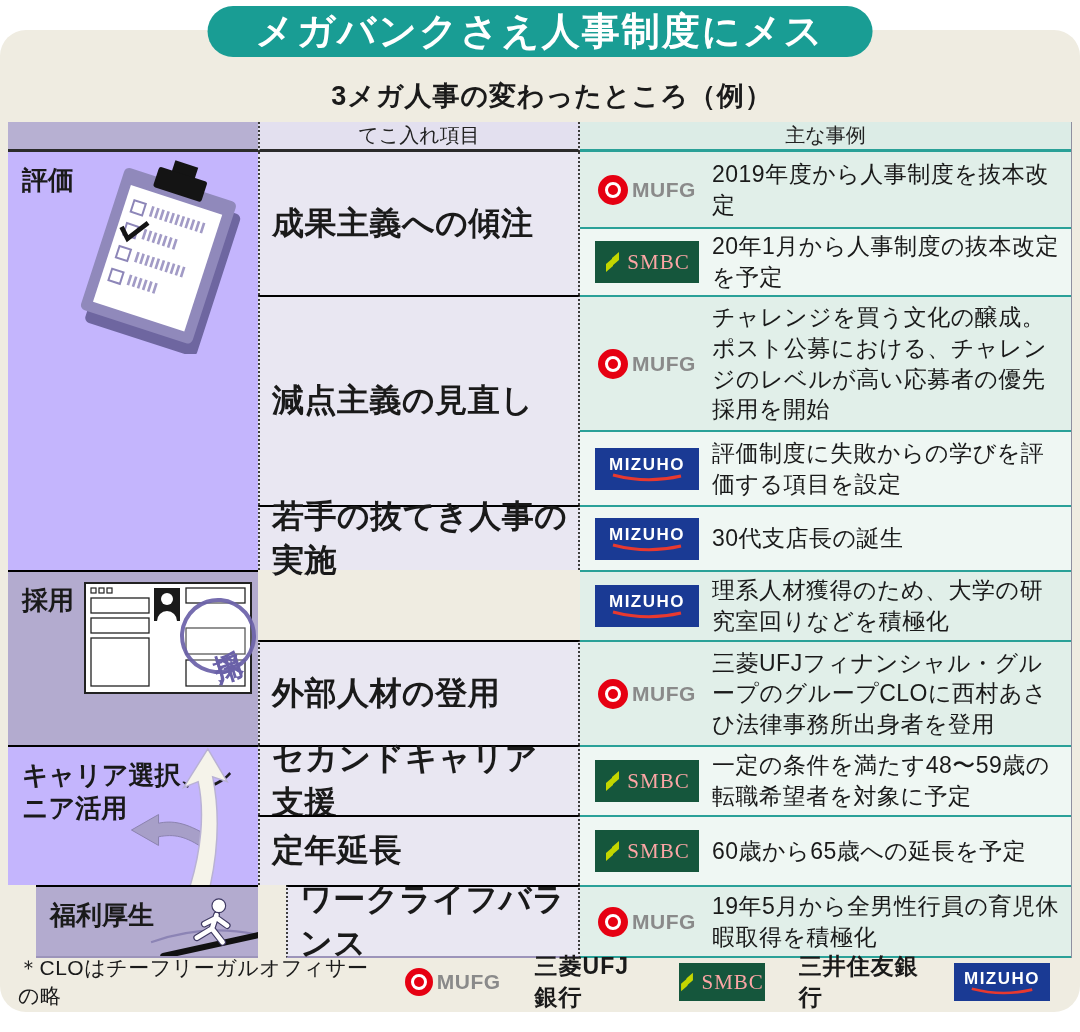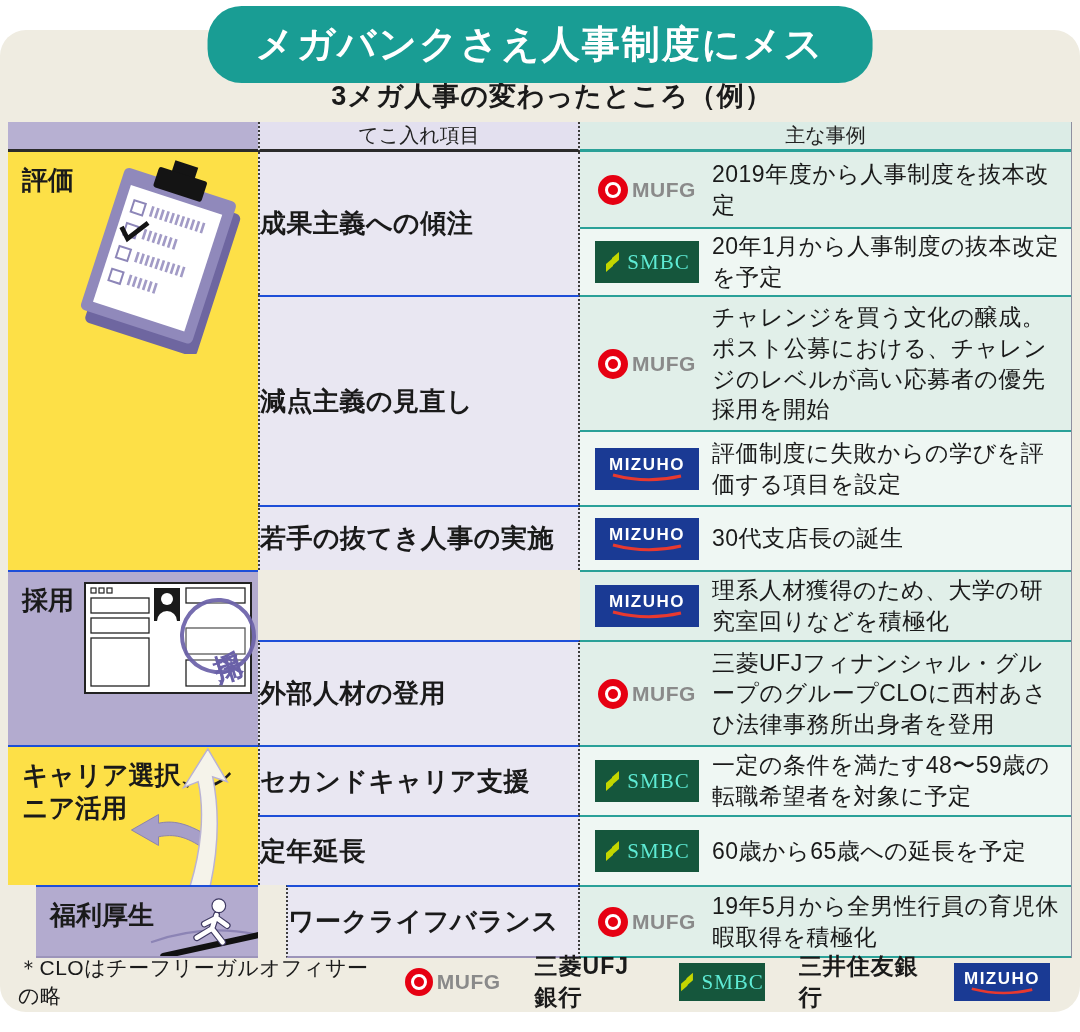--- a/index.html
+++ b/index.html
@@ -6,71 +6,71 @@
   html,body { width:1080px; height:1032px; background:#ffffff; overflow:hidden;
     font-family:"Liberation Sans","DejaVu Sans",sans-serif; color:#1a1a1a; }
   .page { position:relative; width:1080px; height:1032px; }
 
   
   .card { position:absolute; left:0; top:30px; width:1080px; height:982px;
     background:#efece1; border-radius:26px; }
 
   
   .banner { position:absolute; left:50%; top:6px; transform:translateX(-50%);
-    background:#199d94; border-radius:34px; padding:13px 48px; z-index:3; white-space:nowrap; }
+    background:#199d94; border-radius:34px; padding:0 48px; z-index:3; white-space:nowrap; }
   .banner span { font-size:38px; font-weight:bold; color:#ffffff; letter-spacing:2px; }
   .subtitle { position:absolute; left:12px; top:78px; width:100%; text-align:center;
     font-size:27px; font-weight:bold; letter-spacing:1px; z-index:2; }
 
   
   .tbl { position:absolute; left:8px; top:122px; width:1064px;
     display:grid;
     grid-template-columns:250px 322px 1fr;
     grid-template-rows:30px 75px 68px 135px 75px 65px 70px 105px 70px 70px 73px;
     border-right:1px solid #8f8fa0; }
 
   .th { display:flex; align-items:center; justify-content:center;
     font-size:20px; color:#222; }
   .th1 { grid-column:1; background:#b7b0d2; border-bottom:3px solid #2b2b2b; }
   .th2 { grid-column:2; background:#e3e0ef; border-bottom:3px solid #2b2b2b;
     border-left:2px dotted #3c3c3c; border-right:2px dotted #3c3c3c; }
   .th3 { grid-column:3; background:#dcece6; border-bottom:3px solid #2aa198; }
 
   .cat { grid-column:1; position:relative; padding:12px 0 0 14px;
     font-size:26px; font-weight:bold; line-height:1.25; overflow:hidden; }
-  .cat-light { background:#fde047; }
+  .cat-light { background:#c4b5fd; }
   .cat-dark  { background:#b3abcf; }
 
   .item { grid-column:2; background:#e9e7f2; display:flex; align-items:center;
-    padding:0 8px 0 0; font-size:26px; font-weight:bold; letter-spacing:0.5px;
+    padding:0 8px 0 12px; font-size:32px; font-weight:bold; letter-spacing:0.5px;
     border-left:2px dotted #3c3c3c; border-right:2px dotted #3c3c3c; }
 
   .ex { grid-column:3; display:flex; align-items:center; gap:8px;
     padding:6px 8px 6px 10px; }
   .ex-green { background:#e1efe9; }
   .ex-white { background:#eff7f3; }
   .ex .txt { flex:1; font-size:23px; line-height:1.33; letter-spacing:0.5px; font-weight:500; }
 
-  .bt-gray { border-top:2px solid #1d4ed8; }
+  .bt-gray { border-top:2px solid #000000; }
   .bt-teal { border-top:2px solid #2aa198; }
   .bb-gray { border-bottom:2px solid #9c94ba;margin-left:28px; }
   .bb-teal { border-bottom:2px solid #2aa198; }
 
   
   .logo-wrap { flex:0 0 114px; display:flex; justify-content:center; align-items:center; }
   .mufg { display:flex; align-items:center; gap:4px; }
   .mufg-mark { width:30px; height:30px; border-radius:50%; background:#ffffff;
     border:7px solid #e60012; position:relative; flex:0 0 30px; }
   .mufg-mark::after { content:""; position:absolute; left:50%; top:50%;
     width:10px; height:10px; margin:-5px 0 0 -5px; border-radius:50%; background:#e60012; }
   .mufg .wm { font-size:21px; font-weight:800; color:#8a8a8a; letter-spacing:0.5px; }
 
   .smbc { width:104px; height:42px; background:#15563c; display:flex;
     align-items:center; justify-content:center; gap:6px; }
-  .smbc .wm { color:#5eead4; font-family:"Liberation Serif",serif; font-size:21px; letter-spacing:1px; }
+  .smbc .wm { color:#fca5a5; font-family:"Liberation Serif",serif; font-size:21px; letter-spacing:1px; }
 
   .mizuho { width:104px; height:42px; background:#1a3a94; display:flex; flex-direction:column;
     align-items:center; justify-content:center; }
   .mizuho .wm { color:#ffffff; font-size:17px; font-weight:800; letter-spacing:1.5px; line-height:1; }
 
   
   .sm .mufg-mark { width:28px; height:28px; border-width:6px; flex-basis:28px; }
   .sm.smbc,.sm.mizuho { width:96px; height:38px; }
 
   

